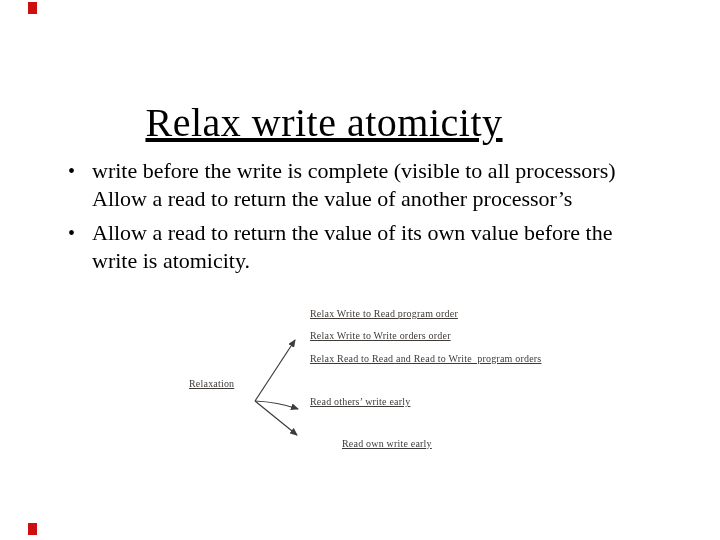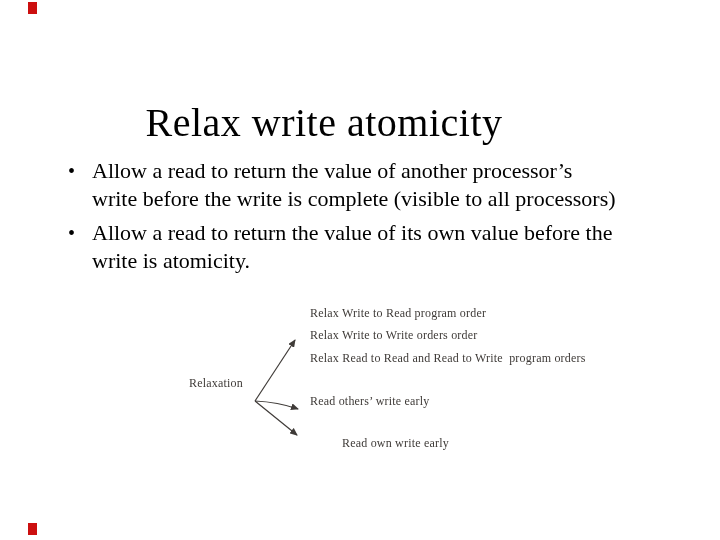--- a/index.html
+++ b/index.html
@@ -5,34 +5,34 @@
   html,body{margin:0;padding:0;background:#888;}
   .slide{
     position:relative;width:720px;height:540px;background:#ffffff;
     overflow:hidden;font-family:"Liberation Serif","DejaVu Serif",serif;color:#000;
   }
   .corner-mark{position:absolute;width:9px;height:12px;background:#cc0f0f;}
   .corner-mark.tl{left:28px;top:2px;}
   .corner-mark.bl{left:28px;top:523px;}
   .title{
     position:absolute;top:72px;left:0;width:648px;text-align:center;
-    font-size:40px;font-weight:400;letter-spacing:0.5px;white-space:nowrap;
+    font-size:40px;font-weight:400;letter-spacing:0.5px;white-space:nowrap;text-decoration:underline;
   }
   .bullets{position:absolute;left:68px;top:157px;width:620px;}
   .bullet-item{display:flex;margin-bottom:6px;}
   .bullet-marker{
     width:24px;flex:0 0 24px;font-size:20px;line-height:28px;
   }
   .bullet-text{font-size:22px;line-height:28px;}
   .bullet-text .line{white-space:nowrap;}
   
   .diagram{position:absolute;left:0;top:0;width:720px;height:540px;}
   .dg-label{
-    position:absolute;font-size:12px;line-height:13px;color:#3f3b38;
-    white-space:pre;letter-spacing:0.2px;
+    position:absolute;font-size:10px;line-height:13px;color:#3f3b38;
+    white-space:pre;letter-spacing:0.2px;text-decoration:underline;
   }
   .dg-root{left:189px;top:377px;}
   .dg-b0{left:310px;top:307px;}
   .dg-b1{left:310px;top:329px;}
   .dg-b2{left:310px;top:352px;}
   .dg-b3{left:310px;top:395px;text-align:right;}
   .dg-b4{left:310px;top:437px;margin-left:32px;}
   .arrows-svg{position:absolute;left:180px;top:295px;}
 </style>
 </head>
@@ -42,22 +42,22 @@
 
   <div class="corner-mark tl"></div>
   <div class="corner-mark bl"></div>
 
   <h1 class="title">Relax write atomicity</h1>
 
   <div class="bullets">
     <div class="bullet-item">
       <span class="bullet-marker">•</span>
       <div class="bullet-text">
+        <div class="line">write before the write is complete (visible to all processors)</div>
         <div class="line">Allow a read to return the value of another processor’s</div>
-        <div class="line">write before the write is complete (visible to all processors)</div>
       </div>
     </div>
     <div class="bullet-item">
       <span class="bullet-marker">•</span>
       <div class="bullet-text">
         <div class="line">Allow a read to return the value of its own value before the</div>
         <div class="line">write is atomicity.</div>
       </div>
     </div>
   </div>

